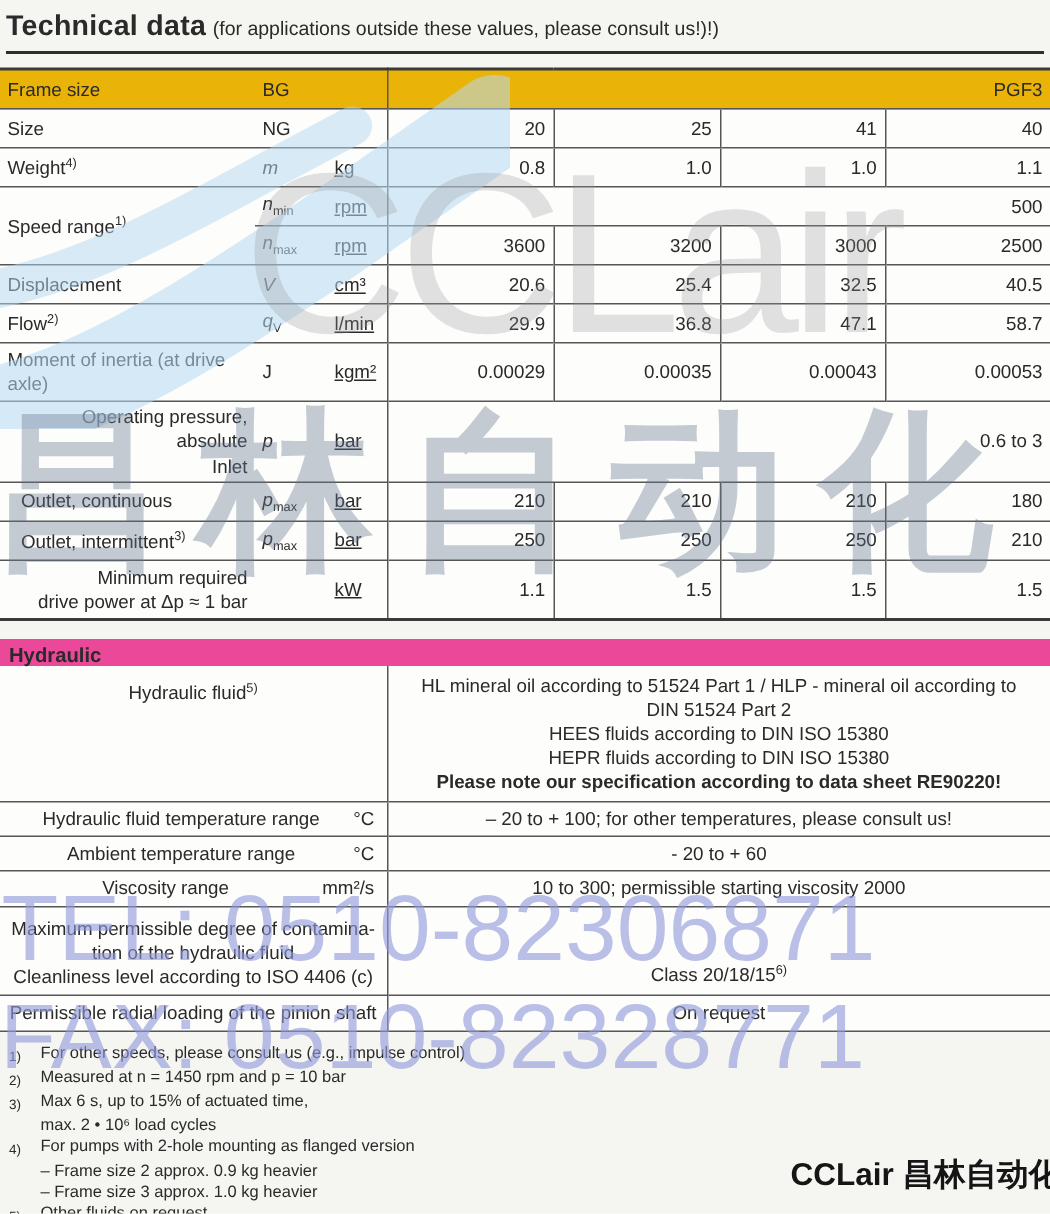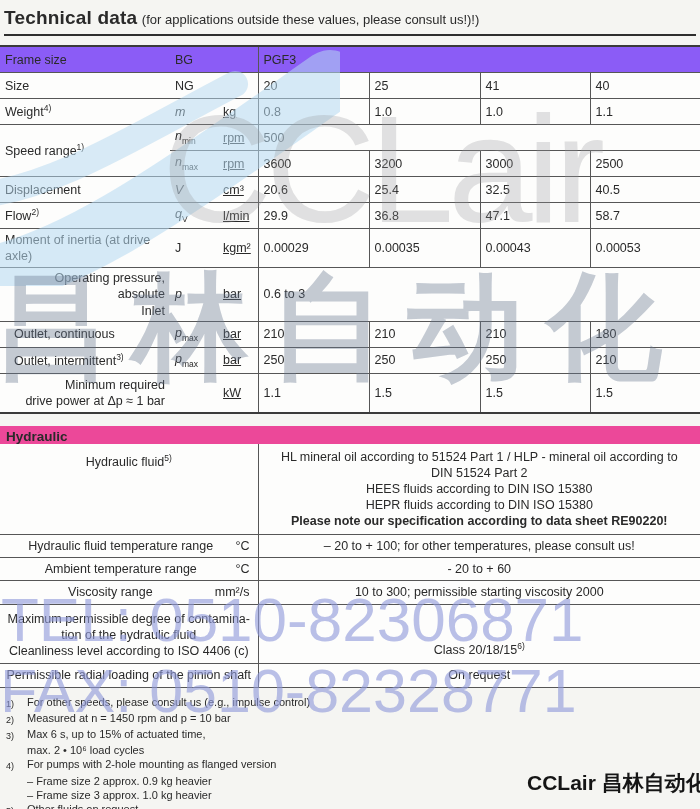--- a/index.html
+++ b/index.html
@@ -14,26 +14,26 @@
   .title-sub{font-size:13px;font-weight:normal;}
   .title-rule{border-bottom:2px solid #2e2e2e;margin-top:5px;}
 
   
   table{border-collapse:collapse;table-layout:fixed;}
   .ttable{width:700px;margin-top:9px;background:#fdfdfc;
           border-top:2px solid #3a3a3a;border-bottom:2px solid #3a3a3a;}
   .ttable td{font-size:12.5px;padding:2px 5px;border-top:1px solid #565656;
              height:21px;vertical-align:middle;}
   .ttable tr.first td{border-top:none;}
-  .hdr td{background:#8b5cf6;}
+  .hdr td{background:#eab308;}
   .lbl{text-align:left;padding-left:7px;}
   .sym{font-style:italic;}
   .sym.up{font-style:normal;}
   .unit{padding-left:1px;text-decoration:underline;}
-  .val{text-align:left;border-left:1px solid #565656;}
+  .val{text-align:right;border-left:1px solid #565656;}
   .ttable sub{font-size:8.5px;font-style:normal;}
   .supmark{font-size:8.5px;vertical-align:super;}
   .two-line div{line-height:1.3;text-align:right;}
   .vbottom{vertical-align:bottom;padding-bottom:4px;}
 
   
   .secband{margin-top:12px;height:18px;background:#ec4899;
            font-size:13.5px;font-weight:bold;line-height:22px;padding-left:6px;}
   .htable{width:700px;background:#fdfdfc;border-bottom:1px solid #565656;}
   .htable td{font-size:12.5px;padding:3px 6px;border-top:1px solid #565656;

